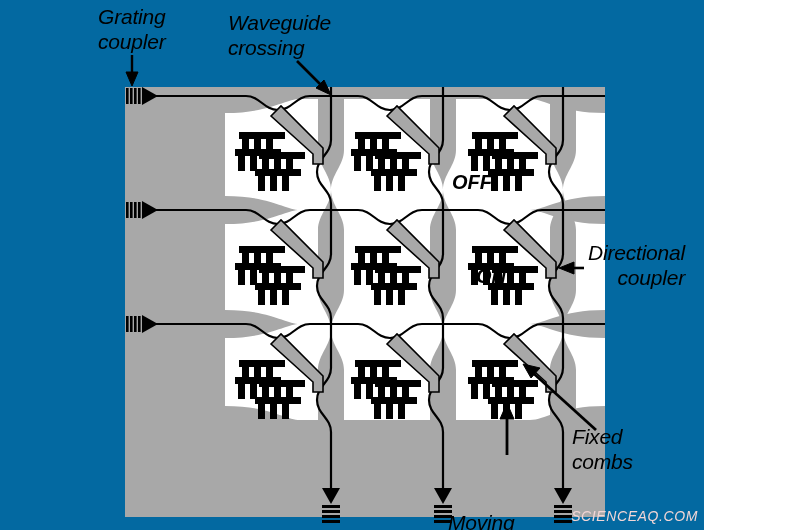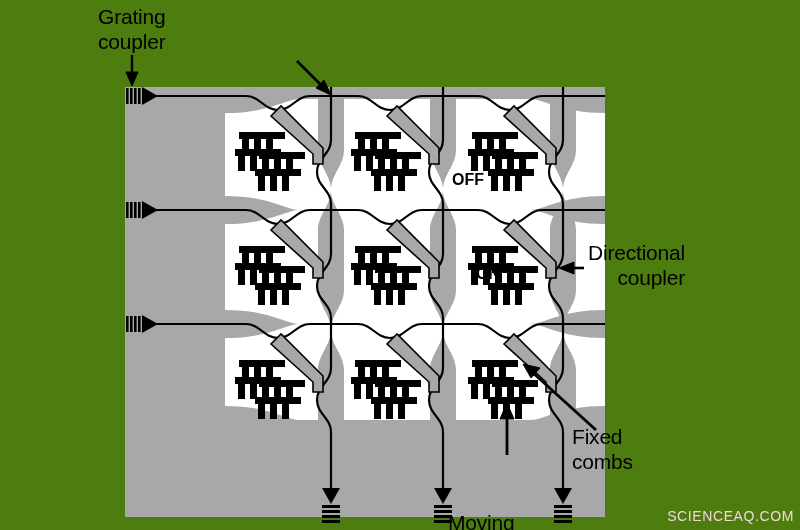--- a/index.html
+++ b/index.html
@@ -2,25 +2,26 @@
 <html><head>
 <meta charset="utf-8">
 <style>
   html, body {
     margin: 0;
     padding: 0;
     background: #ffffff;
   }
   #page {
     position: relative;
-    width: 800px;
+    width: 704px;
     height: 530px;
-    background: #4d7c0f;
+    background: #0369a1;
     font-family: "Liberation Sans", sans-serif;
     overflow: hidden;
+    font-style: italic;
   }
   #diagram-svg {
     position: absolute;
     left: 0;
     top: 0;
     width: 800px;
     height: 530px;
   }
   .lbl {
     position: absolute;
@@ -28,21 +29,21 @@
     font-size: 21px;
     line-height: 25px;
     color: #000000;
     white-space: pre-line;
     letter-spacing: -0.2px;
   }
   .lbl-bold {
     position: absolute;
     font-family: "Liberation Sans", sans-serif;
     font-weight: bold;
-    font-size: 16px;
+    font-size: 20px;
     color: #000000;
   }
   #watermark {
     position: absolute;
     right: 6px;
     bottom: 6px;
     font-family: "Liberation Sans", sans-serif;
     font-size: 14px;
     letter-spacing: 0.6px;
     color: #f2d6d6;
@@ -240,20 +241,22 @@
       <g>
         <line x1="507" y1="455" x2="507" y2="415" stroke-width="2.8"></line>
         <path d="M 507 403 L 500 419 L 514 419 Z"></path>
       </g>
     </g>
   </svg>
 
   <div class="lbl" id="lbl-grating">Grating
 coupler</div>
 
+  <div class="lbl" id="lbl-crossing">Waveguide
+crossing</div>
 
   <div class="lbl" id="lbl-dircoup">Directional
 coupler</div>
 
   <div class="lbl" id="lbl-fixed">Fixed
 combs</div>
 
   <div class="lbl" id="lbl-moving">Moving
 combs</div>
 

